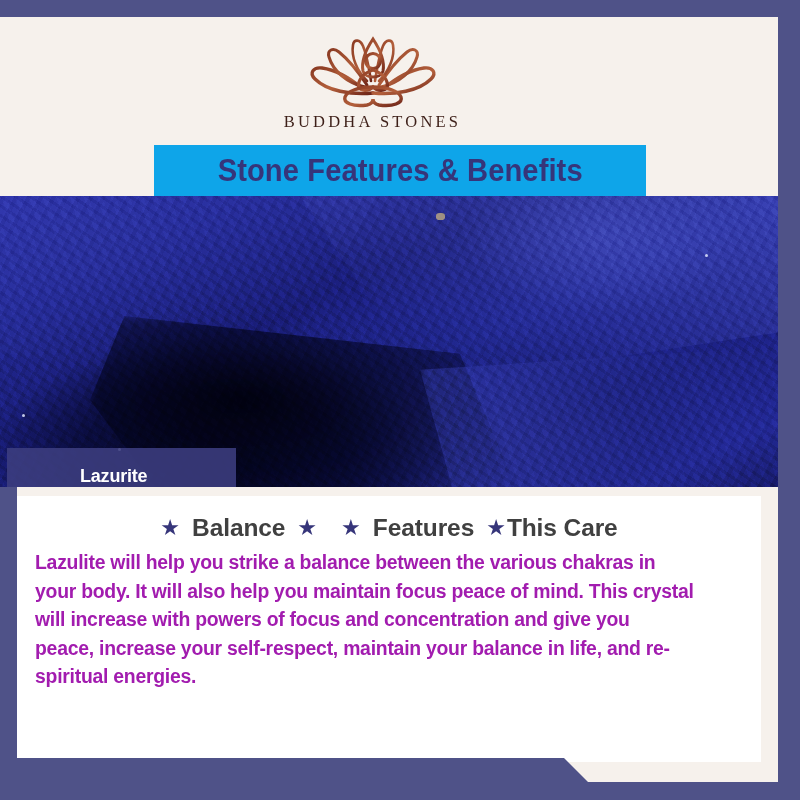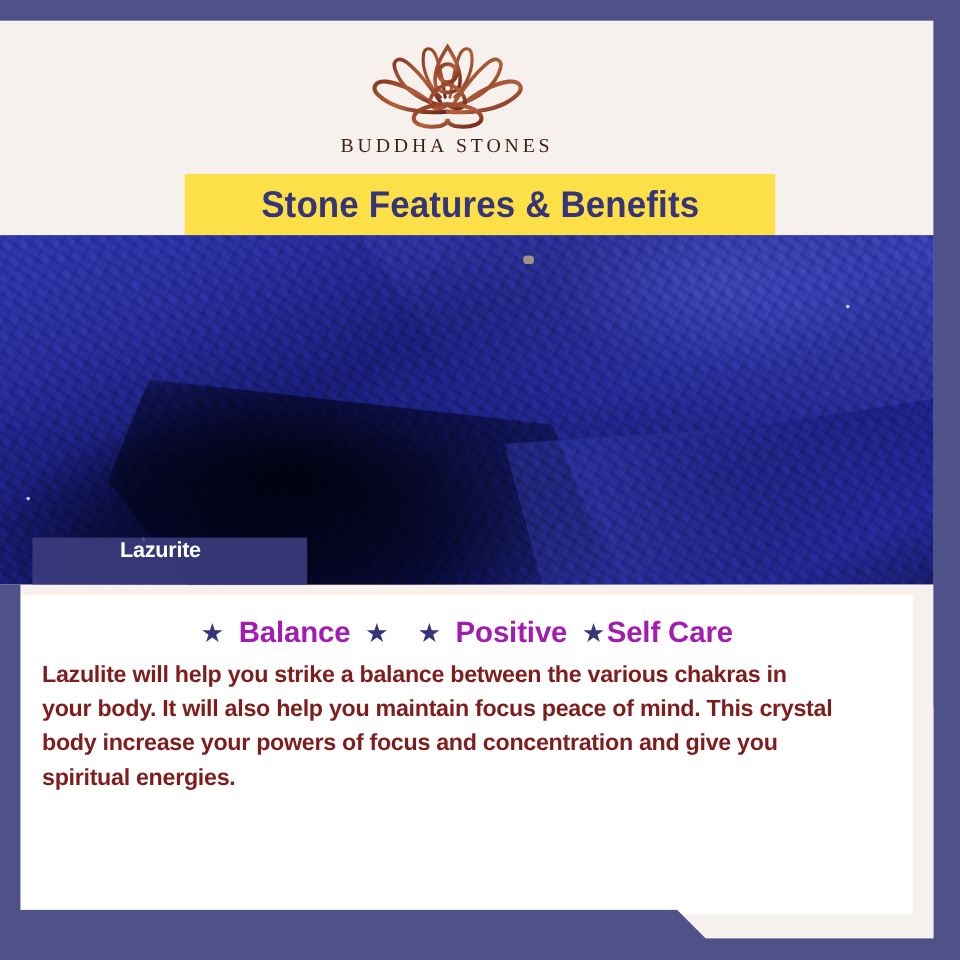--- a/index.html
+++ b/index.html
@@ -55,21 +55,21 @@
   .logo-mark{ width:168px; height:82px; display:block; }
   .logo-text{
     font-family:"Liberation Serif", serif;
     font-size:16.5px; letter-spacing:3.2px; color:#3d1f18;
     margin-top:1px;
   }
 
   
   .title-band{
     position:absolute; left:154px; top:145px; width:492px; height:51px;
-    background:#fde047;
+    background:#0ea5e9;
     display:flex; align-items:center; justify-content:center;
   }
   .title-text{
     font-family:"Liberation Sans Narrow","Liberation Sans",sans-serif;
     font-weight:bold; font-size:31px; color:#36357a;
     letter-spacing:0.1px; transform:scaleX(0.94); transform-origin:center;
     white-space:nowrap;
   }
 
   
@@ -115,50 +115,50 @@
     clip-path:polygon(0 14%, 92% 0, 100% 100%, 10% 100%);
     filter:blur(4px);
   }
   .photo .speck{
     position:absolute; width:3px; height:3px; border-radius:50%;
     background:rgba(225,230,255,0.85); filter:blur(0.6px);
   }
 
   
   .stone-label{
-    position:absolute; left:27px; top:448px; width:229px; height:39px;
+    position:absolute; left:7px; top:448px; width:229px; height:39px;
     background:rgba(60,62,128,0.88);
-    display:flex; align-items:flex-start;
+    display:flex; align-items:flex-end;
   }
   .stone-label span{
     margin-left:73px; color:#ffffff; font-size:18px; font-weight:bold;
     letter-spacing:-0.2px;
   }
 
   
   .panel{
     position:absolute; left:17px; top:496px; width:744px; height:266px;
     background:#ffffff;
   }
   .benefits{
     display:flex; align-items:center; justify-content:center;
     gap:0; padding-top:18px;
     white-space:nowrap;
   }
   .benefits .chip{
-    color:#a21caf; font-weight:bold; font-size:24.5px;
+    color:#404040; font-weight:bold; font-size:24.5px;
     letter-spacing:-0.1px;
   }
   .benefits .star{ font-size:22px; color:#36357a; }
   .b-gap{ width:12px; display:inline-block; }
   .b-gap-sm{ width:1px; display:inline-block; }
 
   .body-copy{
     margin:6px 18px 0 18px;
-    font-size:19.4px; line-height:28.6px; color:#7f1d1d; font-weight:bold;
+    font-size:19.4px; line-height:28.6px; color:#a21caf; font-weight:bold;
     letter-spacing:-0.25px;
   }
   .body-copy .ln{ display:block; }
 </style>
 </head>
 <body>
 
 <div id="card">
 
   <div class="page-cream"></div>
@@ -223,31 +223,32 @@
     <div class="benefits">
       <span class="star">★</span>
       <span class="b-gap"></span>
       <span class="chip">Balance</span>
       <span class="b-gap"></span>
       <span class="star">★</span>
       <span class="b-gap"></span>
       <span class="b-gap"></span>
       <span class="star">★</span>
       <span class="b-gap"></span>
-      <span class="chip">Positive</span>
+      <span class="chip">Features</span>
       <span class="b-gap"></span>
       <span class="star">★</span>
       <span class="b-gap-sm"></span>
-      <span class="chip">Self Care</span>
+      <span class="chip">This Care</span>
     </div>
 
     <div class="body-copy">
       <span class="ln">Lazulite will help you strike a balance between the various chakras in</span>
       <span class="ln">your body. It will also help you maintain focus peace of mind. This crystal</span>
-      <span class="ln">body increase your powers of focus and concentration and give you</span>
+      <span class="ln">will increase with powers of focus and concentration and give you</span>
+      <span class="ln">peace, increase your self-respect, maintain your balance in life, and re-</span>
       <span class="ln">spiritual energies.</span>
     </div>
   </div>
 
   <div class="frame-top"></div>
   <div class="frame-right"></div>
   <div class="frame-left"></div>
   <div class="frame-bottom"></div>
 
 </div>

